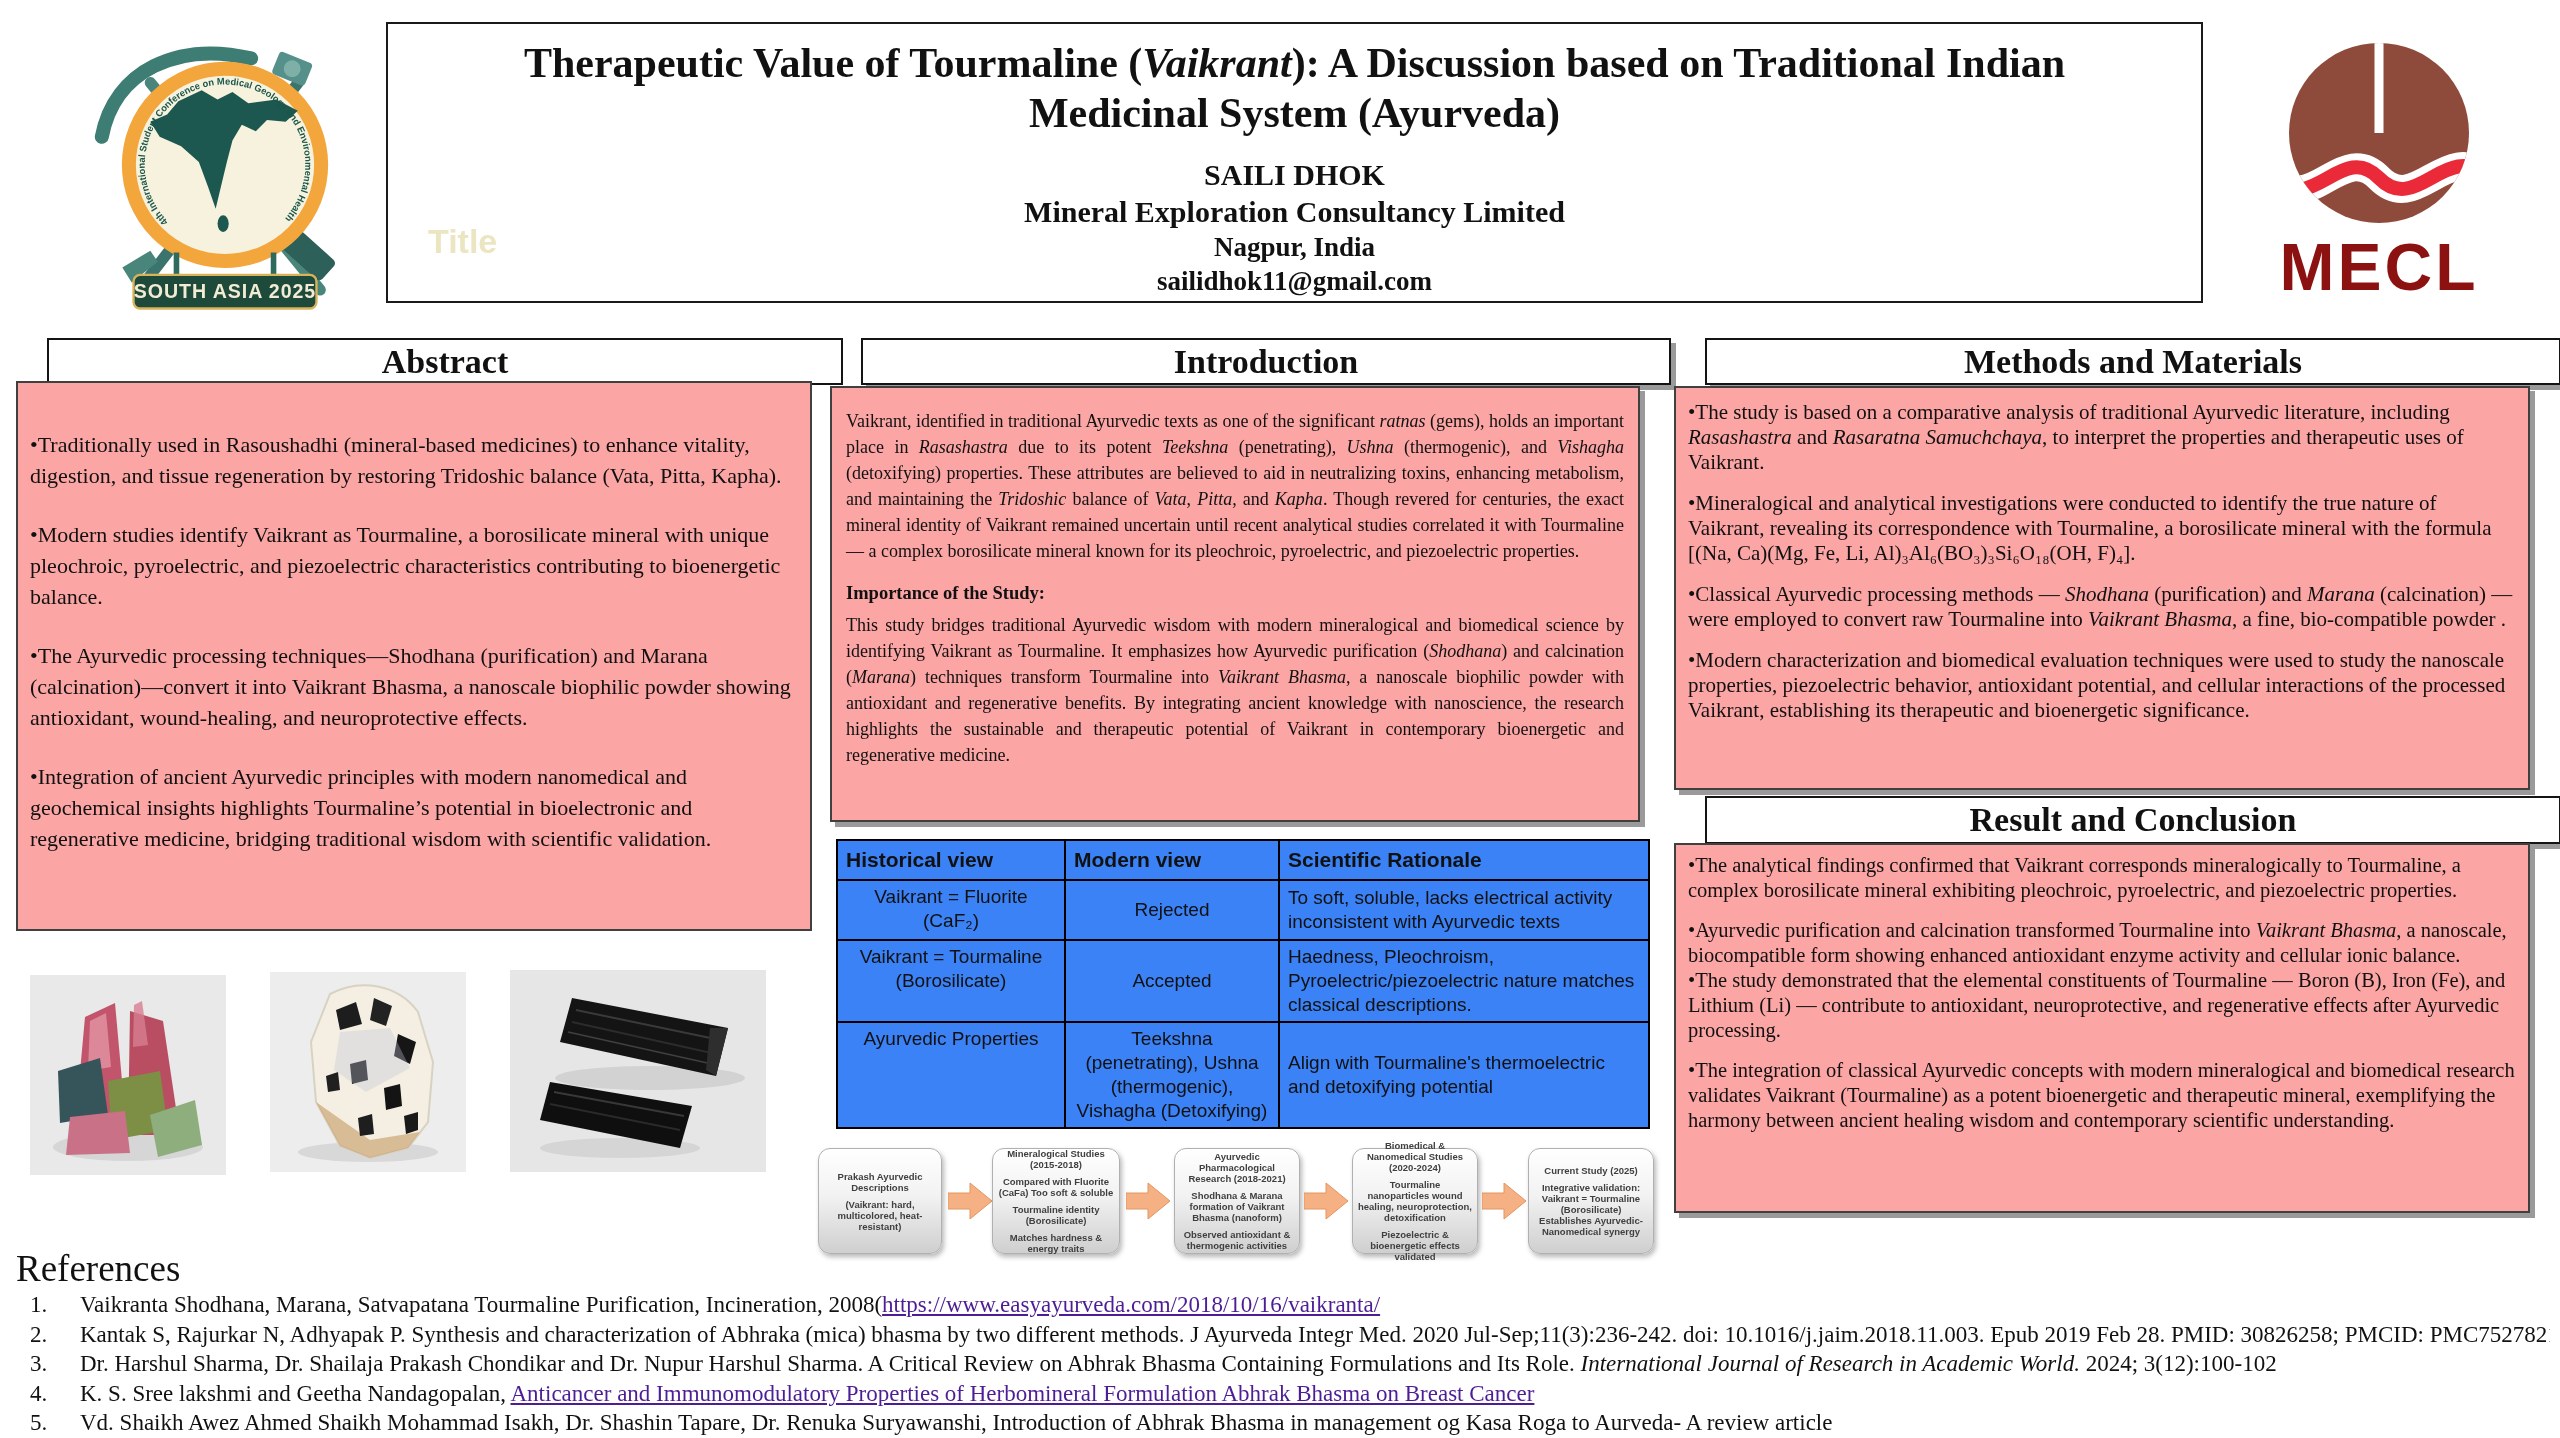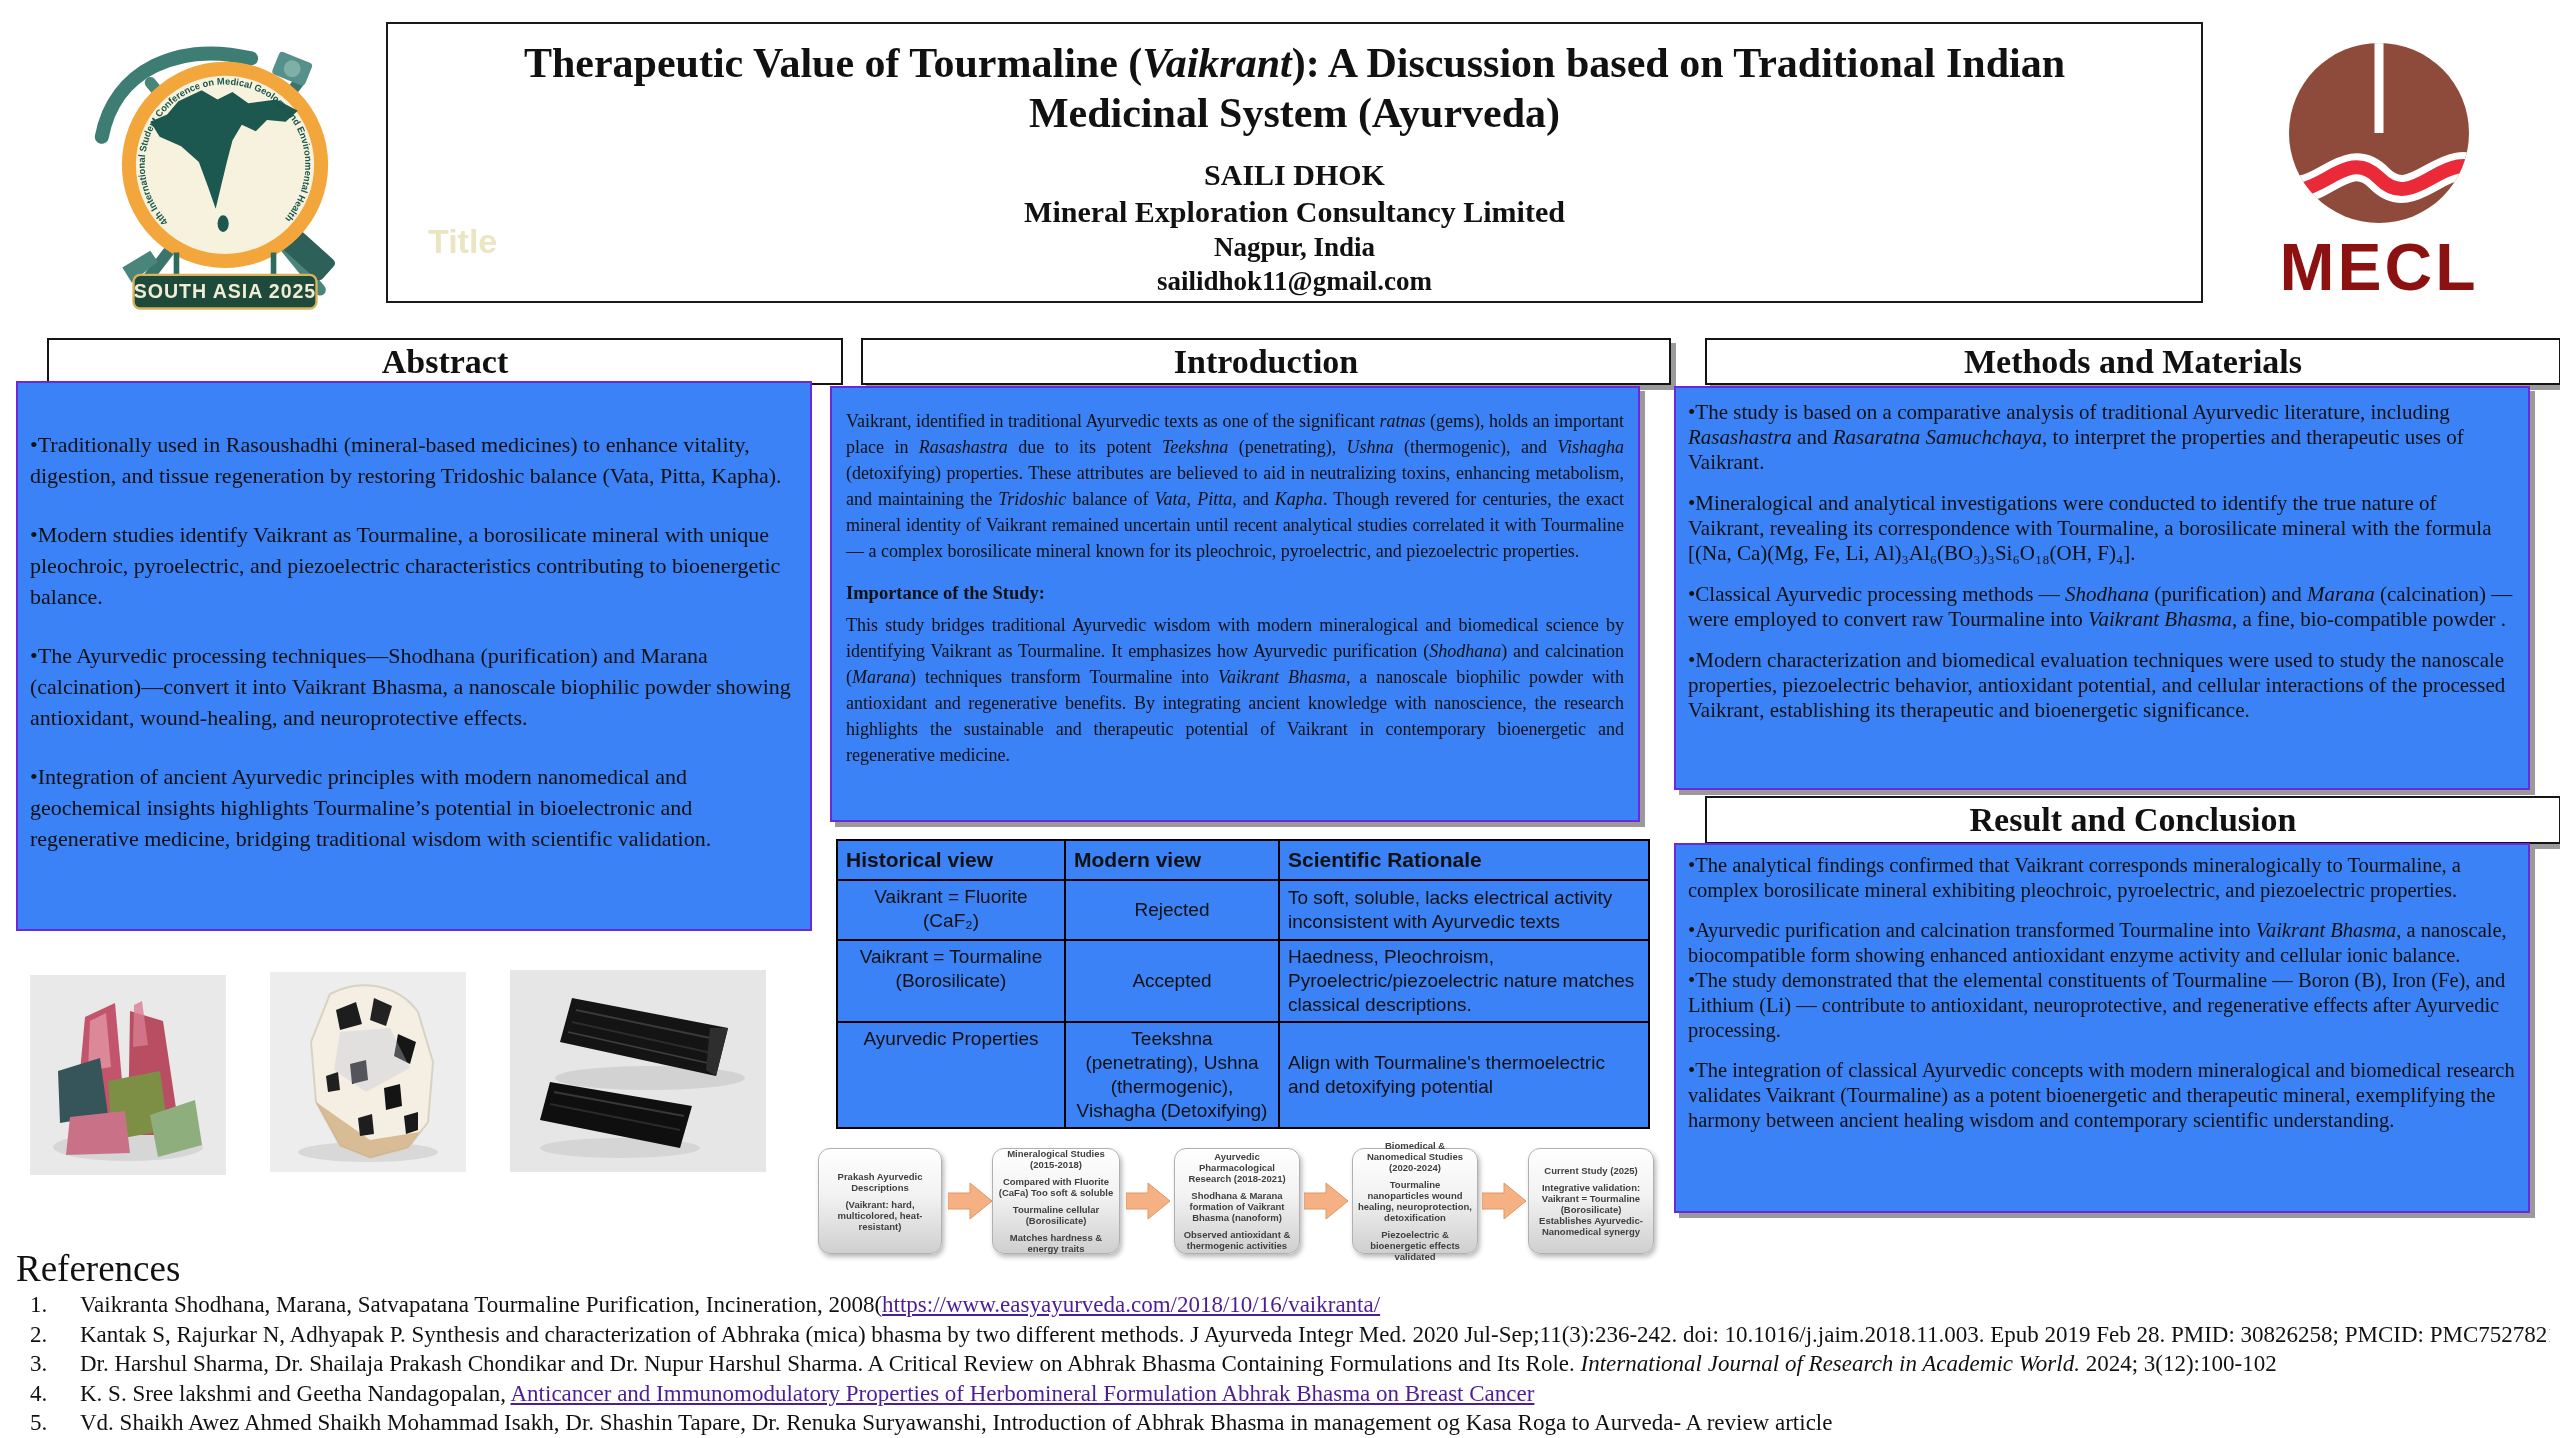--- a/index.html
+++ b/index.html
@@ -14,21 +14,21 @@
   .author-name{font-size:30px;line-height:38px;}
   .affiliation{font-size:30px;line-height:36px;}
   .location{font-size:27px;line-height:34px;}
   .email{font-size:27px;line-height:34px;}
   .faint-title{position:absolute;left:40px;top:198px;font-family:"Liberation Sans",sans-serif;
                font-size:34px;color:#ece5c2;font-weight:700;}
 
   
   .sec-head{background:#fff;border:2px solid #141414;display:flex;align-items:center;justify-content:center;
             font-size:34px;font-weight:700;margin-left:31px;}
-  .sec-body{background:#3b82f6;border:2px solid #6d28d9;overflow:hidden;}
+  .sec-body{background:#fca5a5;border:2px solid #404040;overflow:hidden;}
   .shadowed{box-shadow:5px 5px 0 #9a9a9a;}
 
   .abstract-text{padding:46px 14px 0 12px;font-size:22px;line-height:31px;}
   .abstract-text p{margin:0 0 28px 0;}
 
   .intro-text{padding:20px 14px 0 14px;font-size:18px;line-height:26px;text-align:justify;}
   .intro-text p{margin:0;}
   .importance-head{font-weight:700;margin-top:16px;margin-bottom:6px;font-size:18.5px;}
 
   .methods-text{padding:12px 12px 0 12px;font-size:21px;line-height:25px;}
@@ -266,21 +266,21 @@
   <div class="abs flow-box" style="left:818px;top:1148px;width:124px;height:106px;">
     <div class="fl">Prakash Ayurvedic Descriptions</div>
     <div class="fl">(Vaikrant: hard, multicolored, heat-resistant)</div>
   </div>
   <svg class="abs" style="left:948px;top:1181px;" width="44" height="40" viewBox="0 0 44 40">
     <polygon points="0,12 22,12 22,2 44,20 22,38 22,28 0,28" fill="#F5B183" stroke="#E09660" stroke-width="1"></polygon>
   </svg>
   <div class="abs flow-box" style="left:992px;top:1148px;width:128px;height:106px;">
     <div class="fl">Mineralogical Studies (2015-2018)</div>
     <div class="fl">Compared with Fluorite (CaFa) Too soft &amp; soluble</div>
-    <div class="fl">Tourmaline cellular (Borosilicate)</div>
+    <div class="fl">Tourmaline identity (Borosilicate)</div>
     <div class="fl">Matches hardness &amp; energy traits</div>
   </div>
   <svg class="abs" style="left:1126px;top:1181px;" width="44" height="40" viewBox="0 0 44 40">
     <polygon points="0,12 22,12 22,2 44,20 22,38 22,28 0,28" fill="#F5B183" stroke="#E09660" stroke-width="1"></polygon>
   </svg>
   <div class="abs flow-box" style="left:1174px;top:1148px;width:126px;height:106px;">
     <div class="fl">Ayurvedic Pharmacological Research (2018-2021)</div>
     <div class="fl">Shodhana &amp; Marana formation of Vaikrant Bhasma (nanoform)</div>
     <div class="fl">Observed antioxidant &amp; thermogenic activities</div>
   </div>

